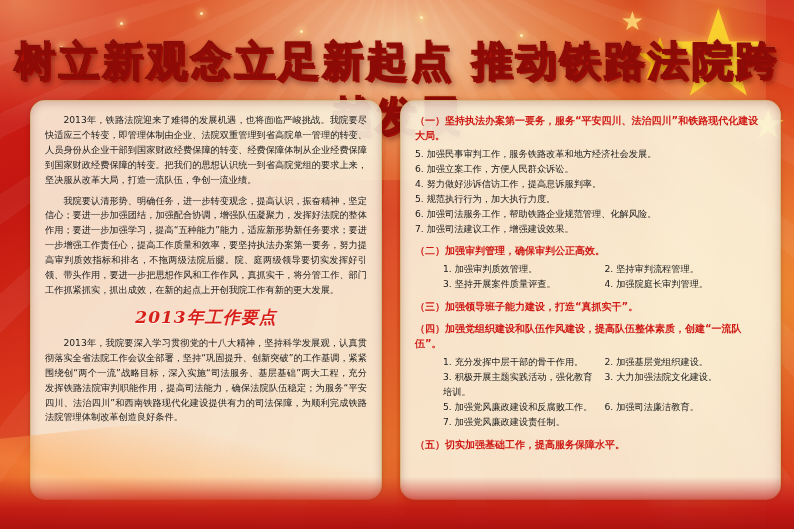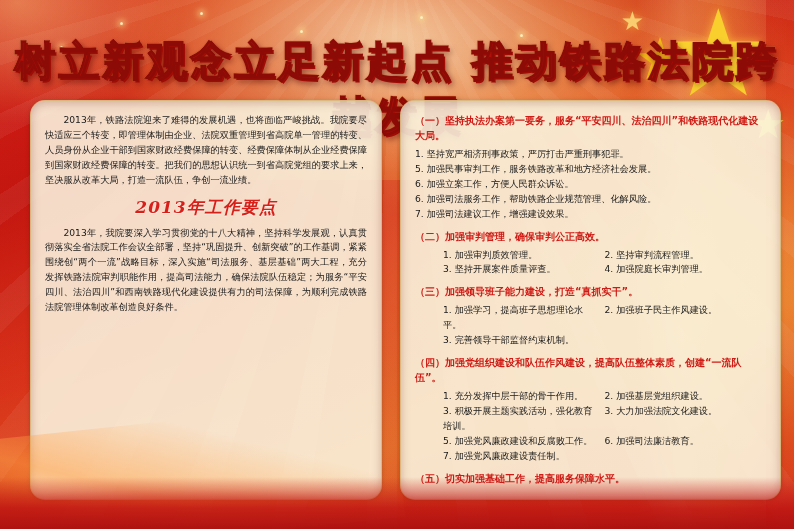--- a/index.html
+++ b/index.html
@@ -210,48 +210,45 @@
   <div class="firework" style="left:420px; top:16px;"></div>
   <div class="firework" style="left:520px; top:34px;"></div>
   <div class="firework" style="left:60px;  top:46px;"></div>
 
   <div class="title-wrap">
     <div class="title">树立新观念立足新起点 推动铁路法院跨越发展</div>
   </div>
 
   <div class="panel panel-left">
     <p class="para">2013年，铁路法院迎来了难得的发展机遇，也将面临严峻挑战。我院要尽快适应三个转变，即管理体制由企业、法院双重管理到省高院单一管理的转变、人员身份从企业干部到国家财政经费保障的转变、经费保障体制从企业经费保障到国家财政经费保障的转变。把我们的思想认识统一到省高院党组的要求上来，坚决服从改革大局，打造一流队伍，争创一流业绩。</p>
+    <p class="para">我院要认清形势、明确任务，进一步转变观念，提高认识，振奋精神，坚定信心；要进一步加强团结，加强配合协调，增强队伍凝聚力，发挥好法院的整体作用；要进一步加强学习，提高“五种能力”能力，适应新形势新任务要求；要进一步增强工作责任心，提高工作质量和效率，要坚持执法办案第一要务，努力提高审判质效指标和排名，不拖两级法院后腿。院、庭两级领导要切实发挥好引领、带头作用，要进一步把思想作风和工作作风，真抓实干，将分管工作、部门工作抓紧抓实，抓出成效，在新的起点上开创我院工作有新的更大发展。</p>
     <div class="section-title">2013年工作要点</div>
     <p class="para">2013年，我院要深入学习贯彻党的十八大精神，坚持科学发展观，认真贯彻落实全省法院工作会议全部署，坚持“巩固提升、创新突破”的工作基调，紧紧围绕创“两个一流”战略目标，深入实施“司法服务、基层基础”两大工程，充分发挥铁路法院审判职能作用，提高司法能力，确保法院队伍稳定；为服务“平安四川、法治四川”和西南铁路现代化建设提供有力的司法保障，为顺利完成铁路法院管理体制改革创造良好条件。</p>
   </div>
 
   <div class="panel panel-right">
     <div class="r-head first">（一）坚持执法办案第一要务，服务“平安四川、法治四川”和铁路现代化建设大局。</div>
     <ul class="r-list">
-      <li>1. 坚持宽严相济刑事政策，严厉打击严重刑事犯罪。</li>
       <li>5. 加强民事审判工作，服务铁路改革和地方经济社会发展。</li>
       <li>6. 加强立案工作，方便人民群众诉讼。</li>
+      <li>4. 努力做好涉诉信访工作，提高息诉服判率。</li>
+      <li>5. 规范执行行为，加大执行力度。</li>
       <li>6. 加强司法服务工作，帮助铁路企业规范管理、化解风险。</li>
       <li>7. 加强司法建议工作，增强建设效果。</li>
     </ul>
 
     <div class="r-head">（二）加强审判管理，确保审判公正高效。</div>
     <ul class="r-list r-cols">
       <li>1. 加强审判质效管理。</li>
       <li>2. 坚持审判流程管理。</li>
       <li>3. 坚持开展案件质量评查。</li>
       <li>4. 加强院庭长审判管理。</li>
     </ul>
 
     <div class="r-head">（三）加强领导班子能力建设，打造“真抓实干”。</div>
-    <ul class="r-list r-cols">
-      <li>1. 加强学习，提高班子思想理论水平。</li>
-      <li>2. 加强班子民主作风建设。</li>
-      <li class="full">3. 完善领导干部监督约束机制。</li>
-    </ul>
 
     <div class="r-head">（四）加强党组织建设和队伍作风建设，提高队伍整体素质，创建“一流队伍”。</div>
     <ul class="r-list r-cols">
       <li>1. 充分发挥中层干部的骨干作用。</li>
       <li>2. 加强基层党组织建设。</li>
       <li>3. 积极开展主题实践活动，强化教育培训。</li>
       <li>3. 大力加强法院文化建设。</li>
       <li>5. 加强党风廉政建设和反腐败工作。</li>
       <li>6. 加强司法廉洁教育。</li>
       <li class="full">7. 加强党风廉政建设责任制。</li>

